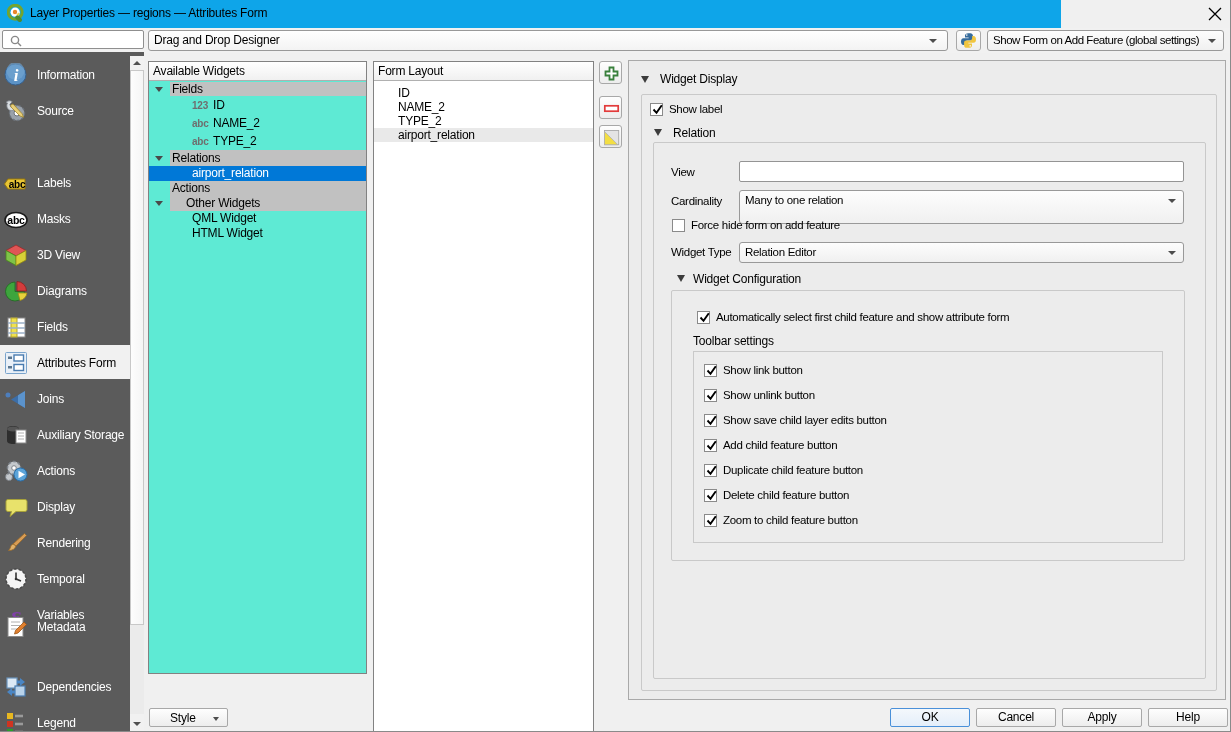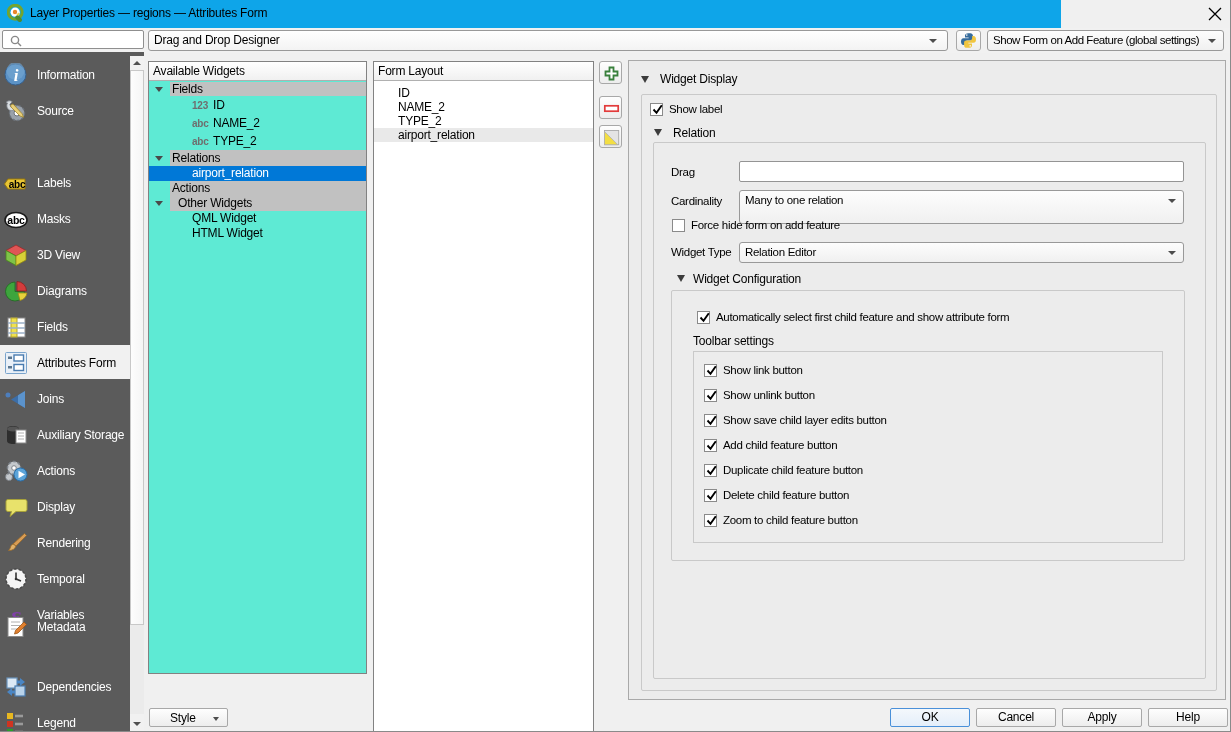--- a/index.html
+++ b/index.html
@@ -237,21 +237,21 @@
 
     <div class="abs" style="left:0px;top:84px;width:217px;height:15px;background:#0078d7;color:#fff;">
         <span style="position:absolute;left:43px;line-height:15px;">airport_relation</span>
       </div>
 
     <div class="grow" style="left:21px;top:99px;width:196px;height:15px;"></div>
     <div class="abs" style="left:23px;top:99px;line-height:15px;">Actions</div>
 
     <div class="grow" style="left:21px;top:114px;width:196px;height:15px;"></div>
     <div class="exp" style="left:6px;top:119px;"></div>
-    <div class="abs" style="left:29px;top:114px;line-height:15px;">Other Widgets</div>
+    <div class="abs" style="left:37px;top:114px;line-height:15px;">Other Widgets</div>
     <div class="abs" style="left:43px;top:129px;line-height:15px;">QML Widget</div>
     <div class="abs" style="left:43px;top:144px;line-height:15px;">HTML Widget</div>
   </div>
 </div>
 
 <div class="abs" style="left:373px;top:61px;width:221px;height:721px;background:#fff;border:1px solid #828282;">
   <div class="abs" style="left:0;top:0;width:219px;height:19px;background:linear-gradient(#ffffff,#f0f0f0);border-bottom:1px solid #b0b0b0;line-height:19px;padding-left:4px;">Form Layout</div>
   <div id="tree2" class="abs" style="left:0;top:20px;width:219px;height:617px;font-size:12px;">
     <div class="abs" style="left:24px;top:4px;line-height:14px;">ID</div>
     <div class="abs" style="left:24px;top:18px;line-height:14px;">NAME_2</div>
@@ -291,21 +291,21 @@
         <path d="M2.5 6.5 L5.5 9.8 L10.8 2.2" fill="none" stroke="#000" stroke-width="1.9"></path>
       </svg>
     </div>
   <div class="abs" style="left:40px;top:42px;line-height:13px;">Show label</div>
 
   <div class="tri" style="left:25px;top:68px;"></div>
   <div class="abs boldlbl" style="left:44px;top:65px;">Relation</div>
 
   <div class="abs" style="left:24px;top:81px;width:553px;height:537px;border:1px solid #c9c9c9;border-radius:2px;"></div>
 
-  <div class="abs" style="left:42px;top:105px;">Drag</div>
+  <div class="abs" style="left:42px;top:105px;">View</div>
   <div class="abs" style="left:110px;top:100px;width:445px;height:21px;background:#fff;border:1px solid #949494;border-radius:2px;"></div>
 
   <div class="abs" style="left:42px;top:134px;">Cardinality</div>
   <div class="combo" style="left:110px;top:129px;width:445px;height:34px;">Many to one relation<span class="arr"></span></div>
 
   <div class="cb" style="left:43px;top:158px;"></div>
   <div class="abs" style="left:62px;top:158px;line-height:13px;">Force hide form on add feature</div>
 
   <div class="abs" style="left:42px;top:185px;">Widget Type</div>
   <div class="combo" style="left:110px;top:181px;width:445px;height:21px;">Relation Editor<span class="arr"></span></div>

